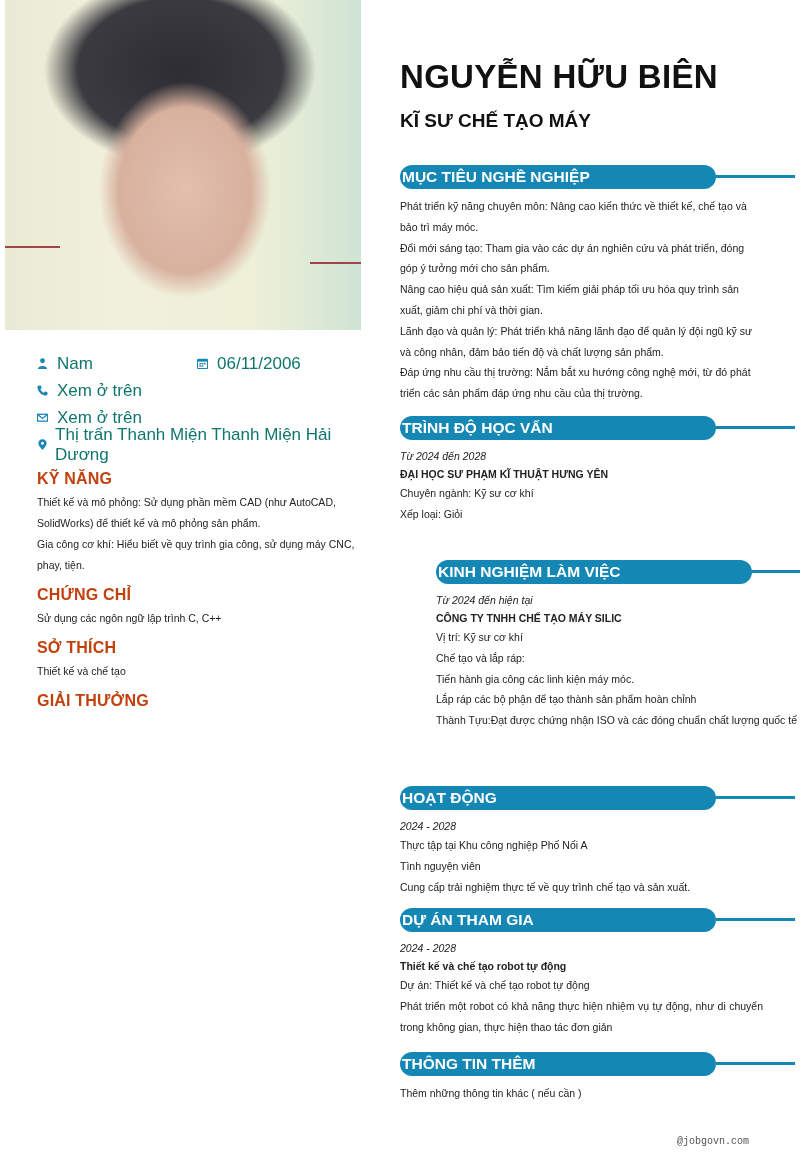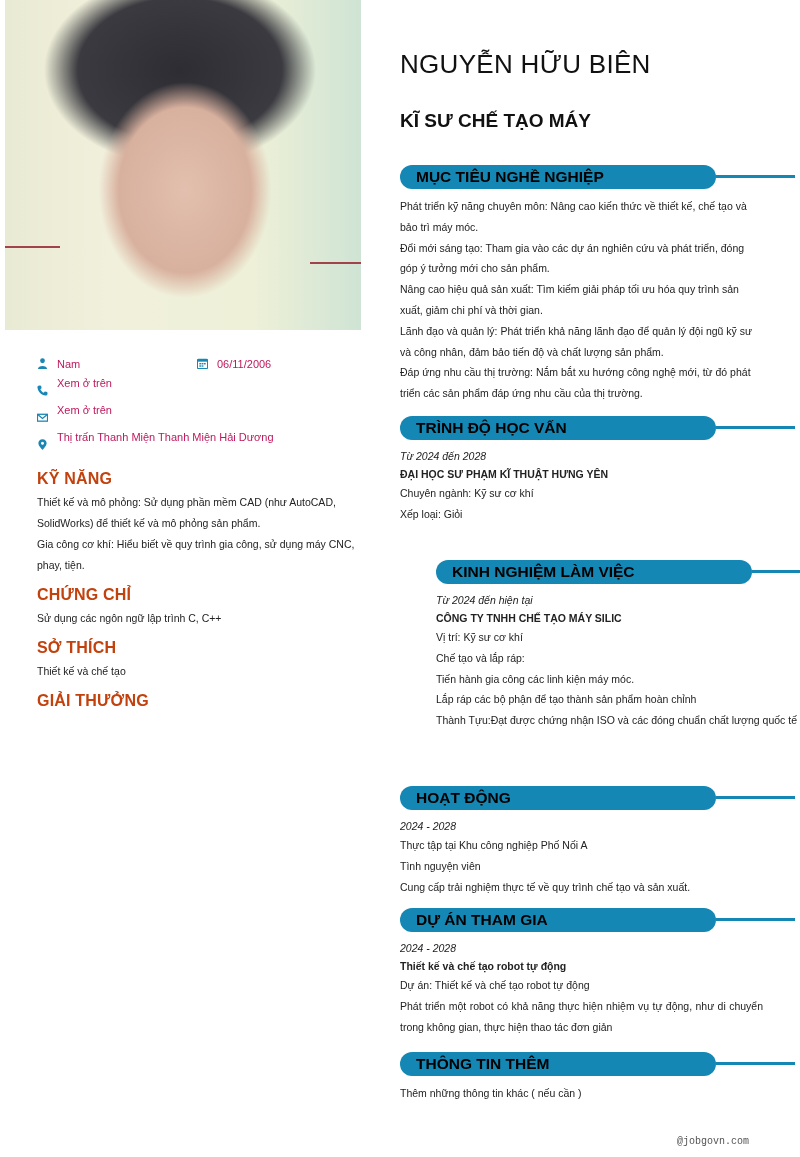--- a/index.html
+++ b/index.html
@@ -11,37 +11,37 @@
   .photo {
     position: absolute; left: 5px; top: 0; width: 356px; height: 330px;
     background:
       radial-gradient(ellipse 120px 150px at 180px 190px, #e2bfae 0%, #d8b09e 55%, rgba(216,176,158,0) 72%),
       radial-gradient(ellipse 170px 120px at 175px 70px, #2d2d33 0%, #3a3a40 60%, rgba(58,58,64,0) 80%),
       linear-gradient(90deg, #e9ead4 0%, #f1f0dc 30%, #eef0d8 70%, #cfe4d4 100%);
     overflow: hidden;
   }
   .photo .line { position: absolute; height: 2px; background: #a2424b; }
   .info { position: absolute; left: 37px; top: 350px; width: 320px; }
-  .info-row { display: flex; height: 27px; font-size: 11px; color: #be185d; }
+  .info-row { display: flex; align-items: center; height: 27px; font-size: 17px; color: #0f766e; }
   .info-row .ico { width: 20px; color: #1a86b3; display: flex; align-items: center; }
   .info-row .ico svg { width: 11px; height: 11px; fill: #1a86b3; }
   .info-row .cell { display: flex; align-items: center; width: 162px; }
   .left-sections { position: absolute; left: 37px; top: 470px; width: 320px; }
   .left-title { color: #c2410c; font-weight: bold; font-size: 16px; margin-bottom: 4px; letter-spacing: 0.2px; }
   .left-text { font-size: 10.5px; line-height: 21px; color: #222; }
   .left-block { margin-bottom: 10px; }
-  .name { position: absolute; left: 400px; top: 49px; font-size: 26px; font-weight: normal; color: #111; letter-spacing: 0.3px; }
+  .name { position: absolute; left: 400px; top: 58px; font-size: 33px; font-weight: bold; color: #111; letter-spacing: 0.3px; }
   .job { position: absolute; left: 400px; top: 110px; font-size: 19px; font-weight: bold; color: #111; }
 
   .sec { position: absolute; left: 400px; width: 400px; }
   .sec-head { position: relative; height: 24px; margin-bottom: 7px; }
   .sec-pill {
     position: absolute; left: 0; top: 0; width: 316px; height: 24px;
     background: #1487b4; border-radius: 12px;
-    color: #000000; font-weight: bold; font-size: 15.5px; line-height: 24px; padding-left: 16px;
+    color: #ffffff; font-weight: bold; font-size: 15.5px; line-height: 24px; padding-left: 2px;
   }
   .sec-line { position: absolute; left: 316px; right: 5px; top: 10px; height: 3px; background: #1487b4; }
   .sec-body { width: 363px; font-size: 10.5px; line-height: 20.8px; color: #222; }
   .sec-body .it { font-style: italic; line-height: 18px; }
   .sec-body .b { font-weight: bold; line-height: 18px; }
   .just { text-align: justify; }
   .watermark { position: absolute; left: 677px; top: 1136px; font-family: "Liberation Mono", "DejaVu Sans Mono", monospace; font-size: 10px; color: #555; }
 </style>
 </head>
 <body>

